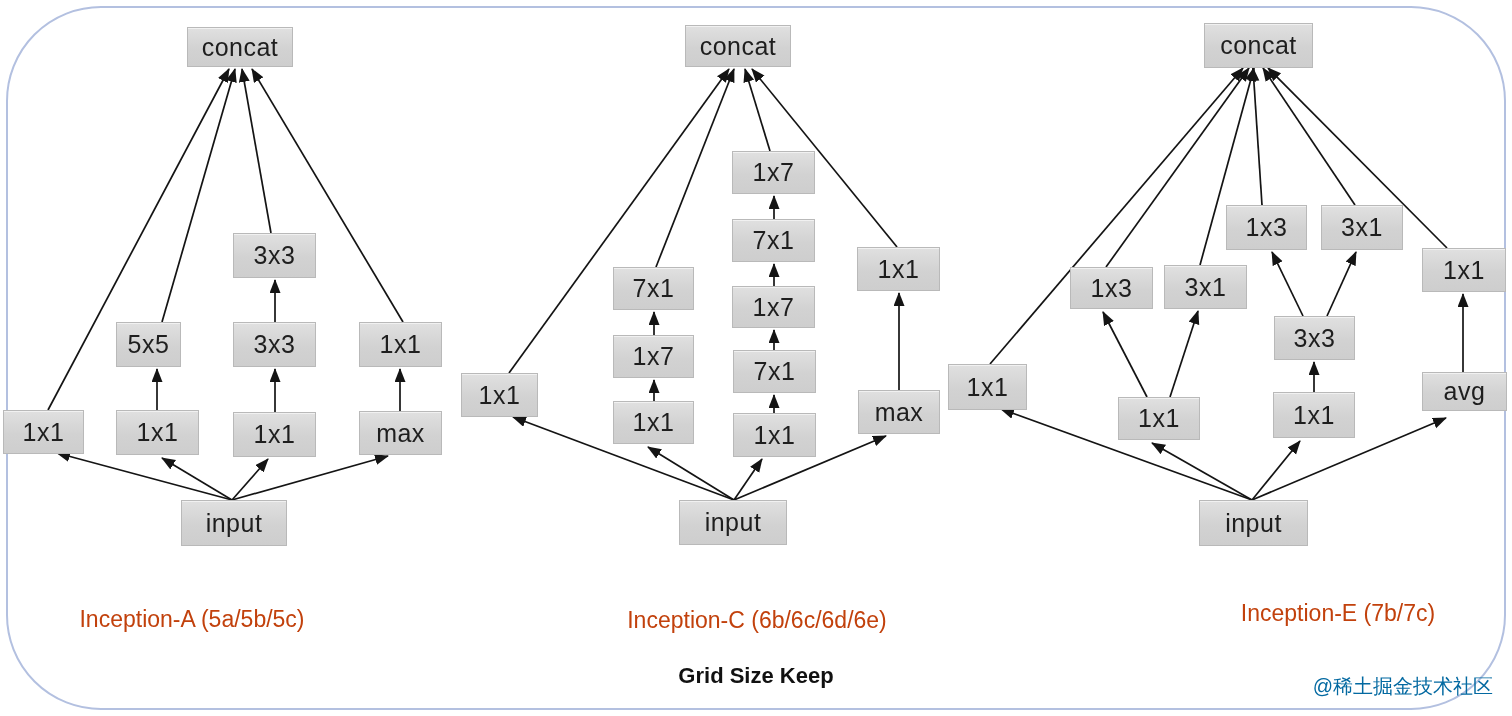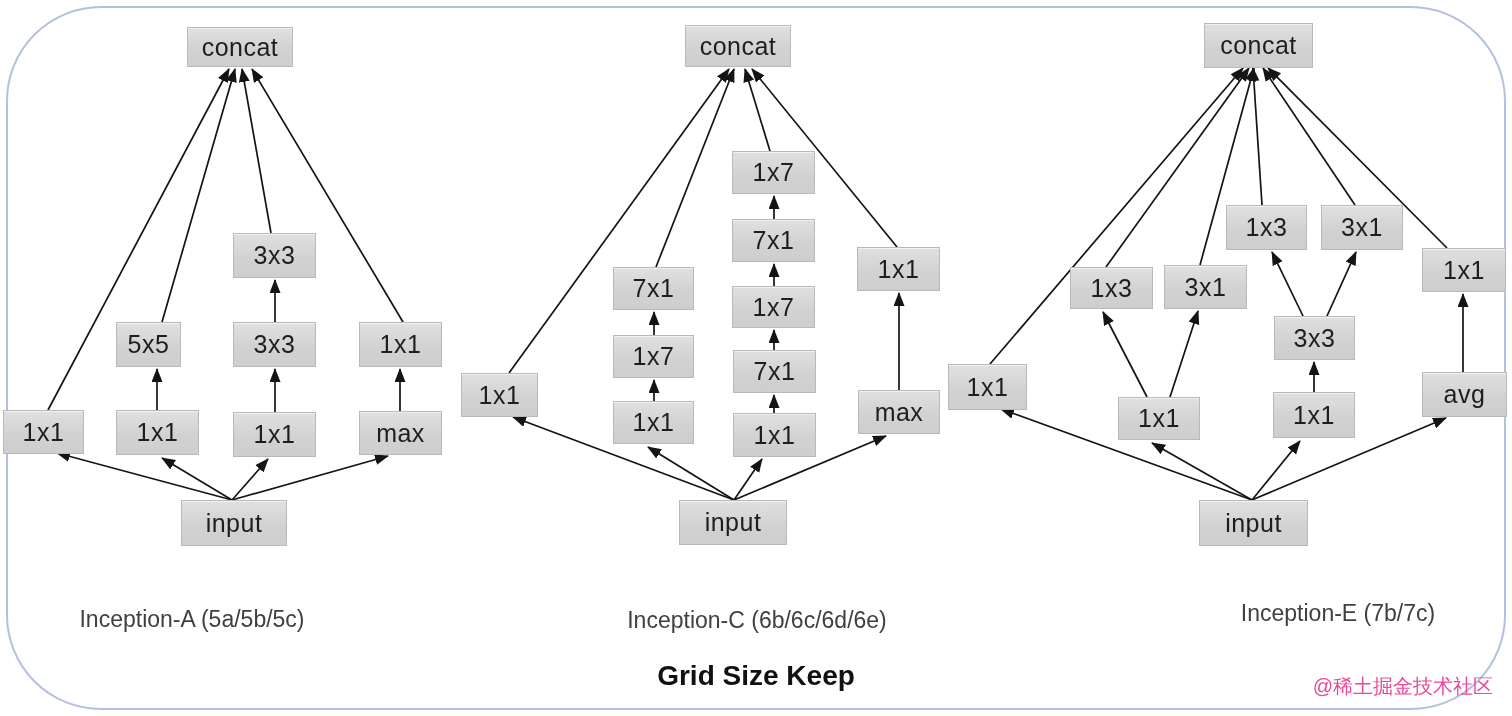--- a/index.html
+++ b/index.html
@@ -27,40 +27,40 @@
     box-sizing:border-box;
     box-shadow:inset 0 1px 0 rgba(255,255,255,.55);
     color:#1e1e1e;
     font-size:25px;
     letter-spacing:.5px;
   }
   .caption{
     position:absolute;
     transform:translate(-50%,-50%);
     white-space:nowrap;
-    color:#404040;
+    color:#c2410c;
     font-size:23px;
   }
   .cap-a{left:192px;top:619px;}
   .cap-c{left:757px;top:620px;}
   .cap-e{left:1338px;top:613px;}
   .grid-title{
     position:absolute;
     left:756px;top:676px;
     transform:translate(-50%,-50%);
     white-space:nowrap;
     color:#111111;
-    font-size:28px;
+    font-size:22px;
     font-weight:700;
   }
   .watermark{
     position:absolute;
     right:19px;top:673px;
     white-space:nowrap;
-    color:#ec4899;
+    color:#0369a1;
     font-size:20px;
   }
 </style>
 </head>
 <body>
 
 <div class="canvas">
   <div class="frame"></div>
 
   <svg id="edges" width="1512" height="716" viewBox="0 0 1512 716">
@@ -140,21 +140,21 @@
       <div class="node" style="left: 679px; top: 500px; width: 108px; height: 45px;">input</div>
       <div class="node" style="left: 1204px; top: 23px; width: 109px; height: 45px;">concat</div>
       <div class="node" style="left: 1226px; top: 205px; width: 81px; height: 45px;">1x3</div>
       <div class="node" style="left: 1321px; top: 205px; width: 82px; height: 45px;">3x1</div>
       <div class="node" style="left: 1070px; top: 267px; width: 83px; height: 42px;">1x3</div>
       <div class="node" style="left: 1164px; top: 265px; width: 83px; height: 44px;">3x1</div>
       <div class="node" style="left: 1274px; top: 316px; width: 81px; height: 44px;">3x3</div>
       <div class="node" style="left: 1118px; top: 397px; width: 82px; height: 43px;">1x1</div>
       <div class="node" style="left: 1273px; top: 392px; width: 82px; height: 46px;">1x1</div>
       <div class="node" style="left: 1422px; top: 248px; width: 84px; height: 44px;">1x1</div>
-      <div class="node" style="left: 1422px; top: 372px; width: 85px; height: 45px;">avg</div>
+      <div class="node" style="left: 1422px; top: 372px; width: 85px; height: 39px;">avg</div>
       <div class="node" style="left: 948px; top: 364px; width: 79px; height: 46px;">1x1</div>
       <div class="node" style="left: 1199px; top: 500px; width: 109px; height: 46px;">input</div>
     </div>
 
   <div class="caption cap-a">Inception-A (5a/5b/5c)</div>
   <div class="caption cap-c">Inception-C (6b/6c/6d/6e)</div>
   <div class="caption cap-e">Inception-E (7b/7c)</div>
 
   <div class="grid-title">Grid Size Keep</div>
   <div class="watermark">@稀土掘金技术社区</div>

